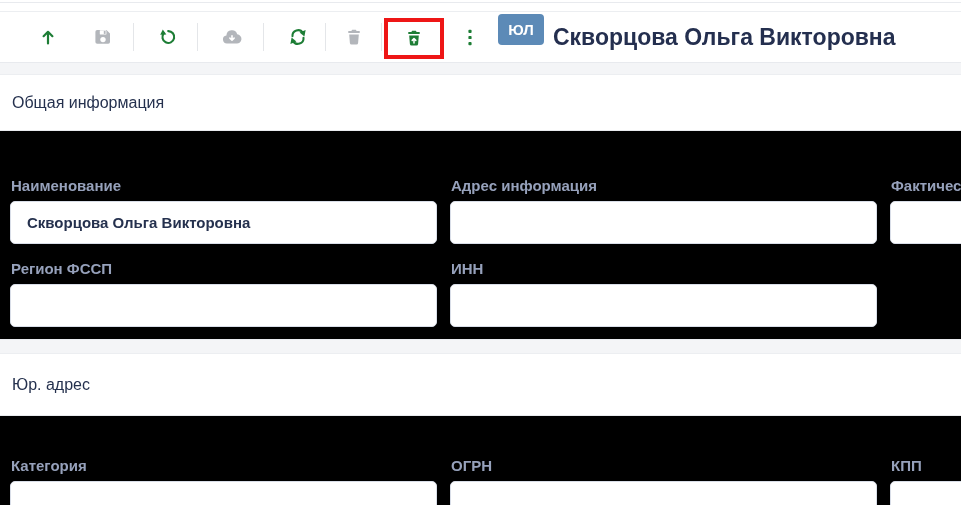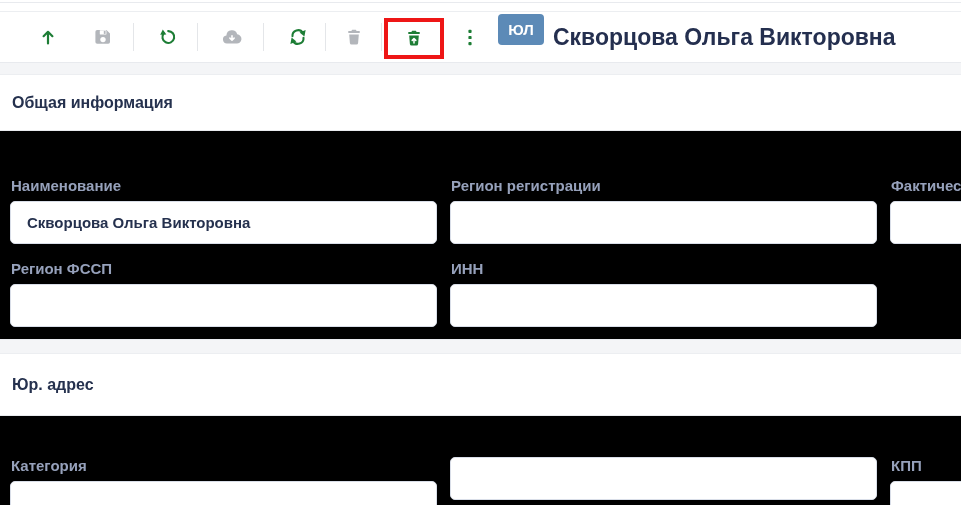--- a/index.html
+++ b/index.html
@@ -35,21 +35,21 @@
   .page-title{
     position:absolute;left:553px;top:0;height:50px;display:flex;align-items:center;
     font-size:23px;font-weight:bold;color:#242f4f;white-space:nowrap;
   }
   
   .band{height:11px;background:#f4f5f7;border-bottom:1px solid #eceef1;}
   .band2{height:13px;background:#f4f5f7;border-top:1px solid #e9ebef;border-bottom:1px solid #eceef1;}
   .section-header{
     display:flex;align-items:center;padding-left:12px;background:#fff;
     border-bottom:1px solid #e9ebee;
-    font-size:16px;font-weight:bold;color:#25314e;
+    font-size:16px;font-weight:normal;color:#25314e;
   }
   .sh1{height:55px;}
   .sh2{height:61px;}
   .section-body{background:#000000;}
   .sb1{padding:46px 0 12px 10px;}
   .sb2{padding:41px 0 0 10px;}
   .fgrid{
     display:grid;grid-template-columns:427px 427px 427px;column-gap:13px;
     width:1320px;
   }
@@ -155,21 +155,21 @@
   <span>Общая информация</span>
 </div>
 
 <div class="section-body sb1">
   <div class="fgrid">
     <div class="field">
       <label>Наименование</label>
       <input type="text" value="Скворцова Ольга Викторовна" style="">
     </div>
     <div class="field">
-      <label>Регион регистрации</label>
+      <label>Адрес информация</label>
       <input type="text" value="" style="">
     </div>
     <div class="field">
       <label>Фактический адрес</label>
       <input type="text" value="" style="">
     </div>
   </div>
   <div class="fgrid frow2">
     <div class="field">
       <label>Регион ФССП</label>
@@ -189,20 +189,21 @@
   <span>Юр. адрес</span>
 </div>
 
 <div class="section-body sb2">
   <div class="fgrid">
     <div class="field">
       <label>Категория</label>
       <input type="text" value="" style="">
     </div>
     <div class="field">
+      <label>ОГРН</label>
       <input type="text" value="" style="">
     </div>
     <div class="field">
       <label>КПП</label>
       <input type="text" value="" style="">
     </div>
   </div>
 </div>
 
 </body></html>

